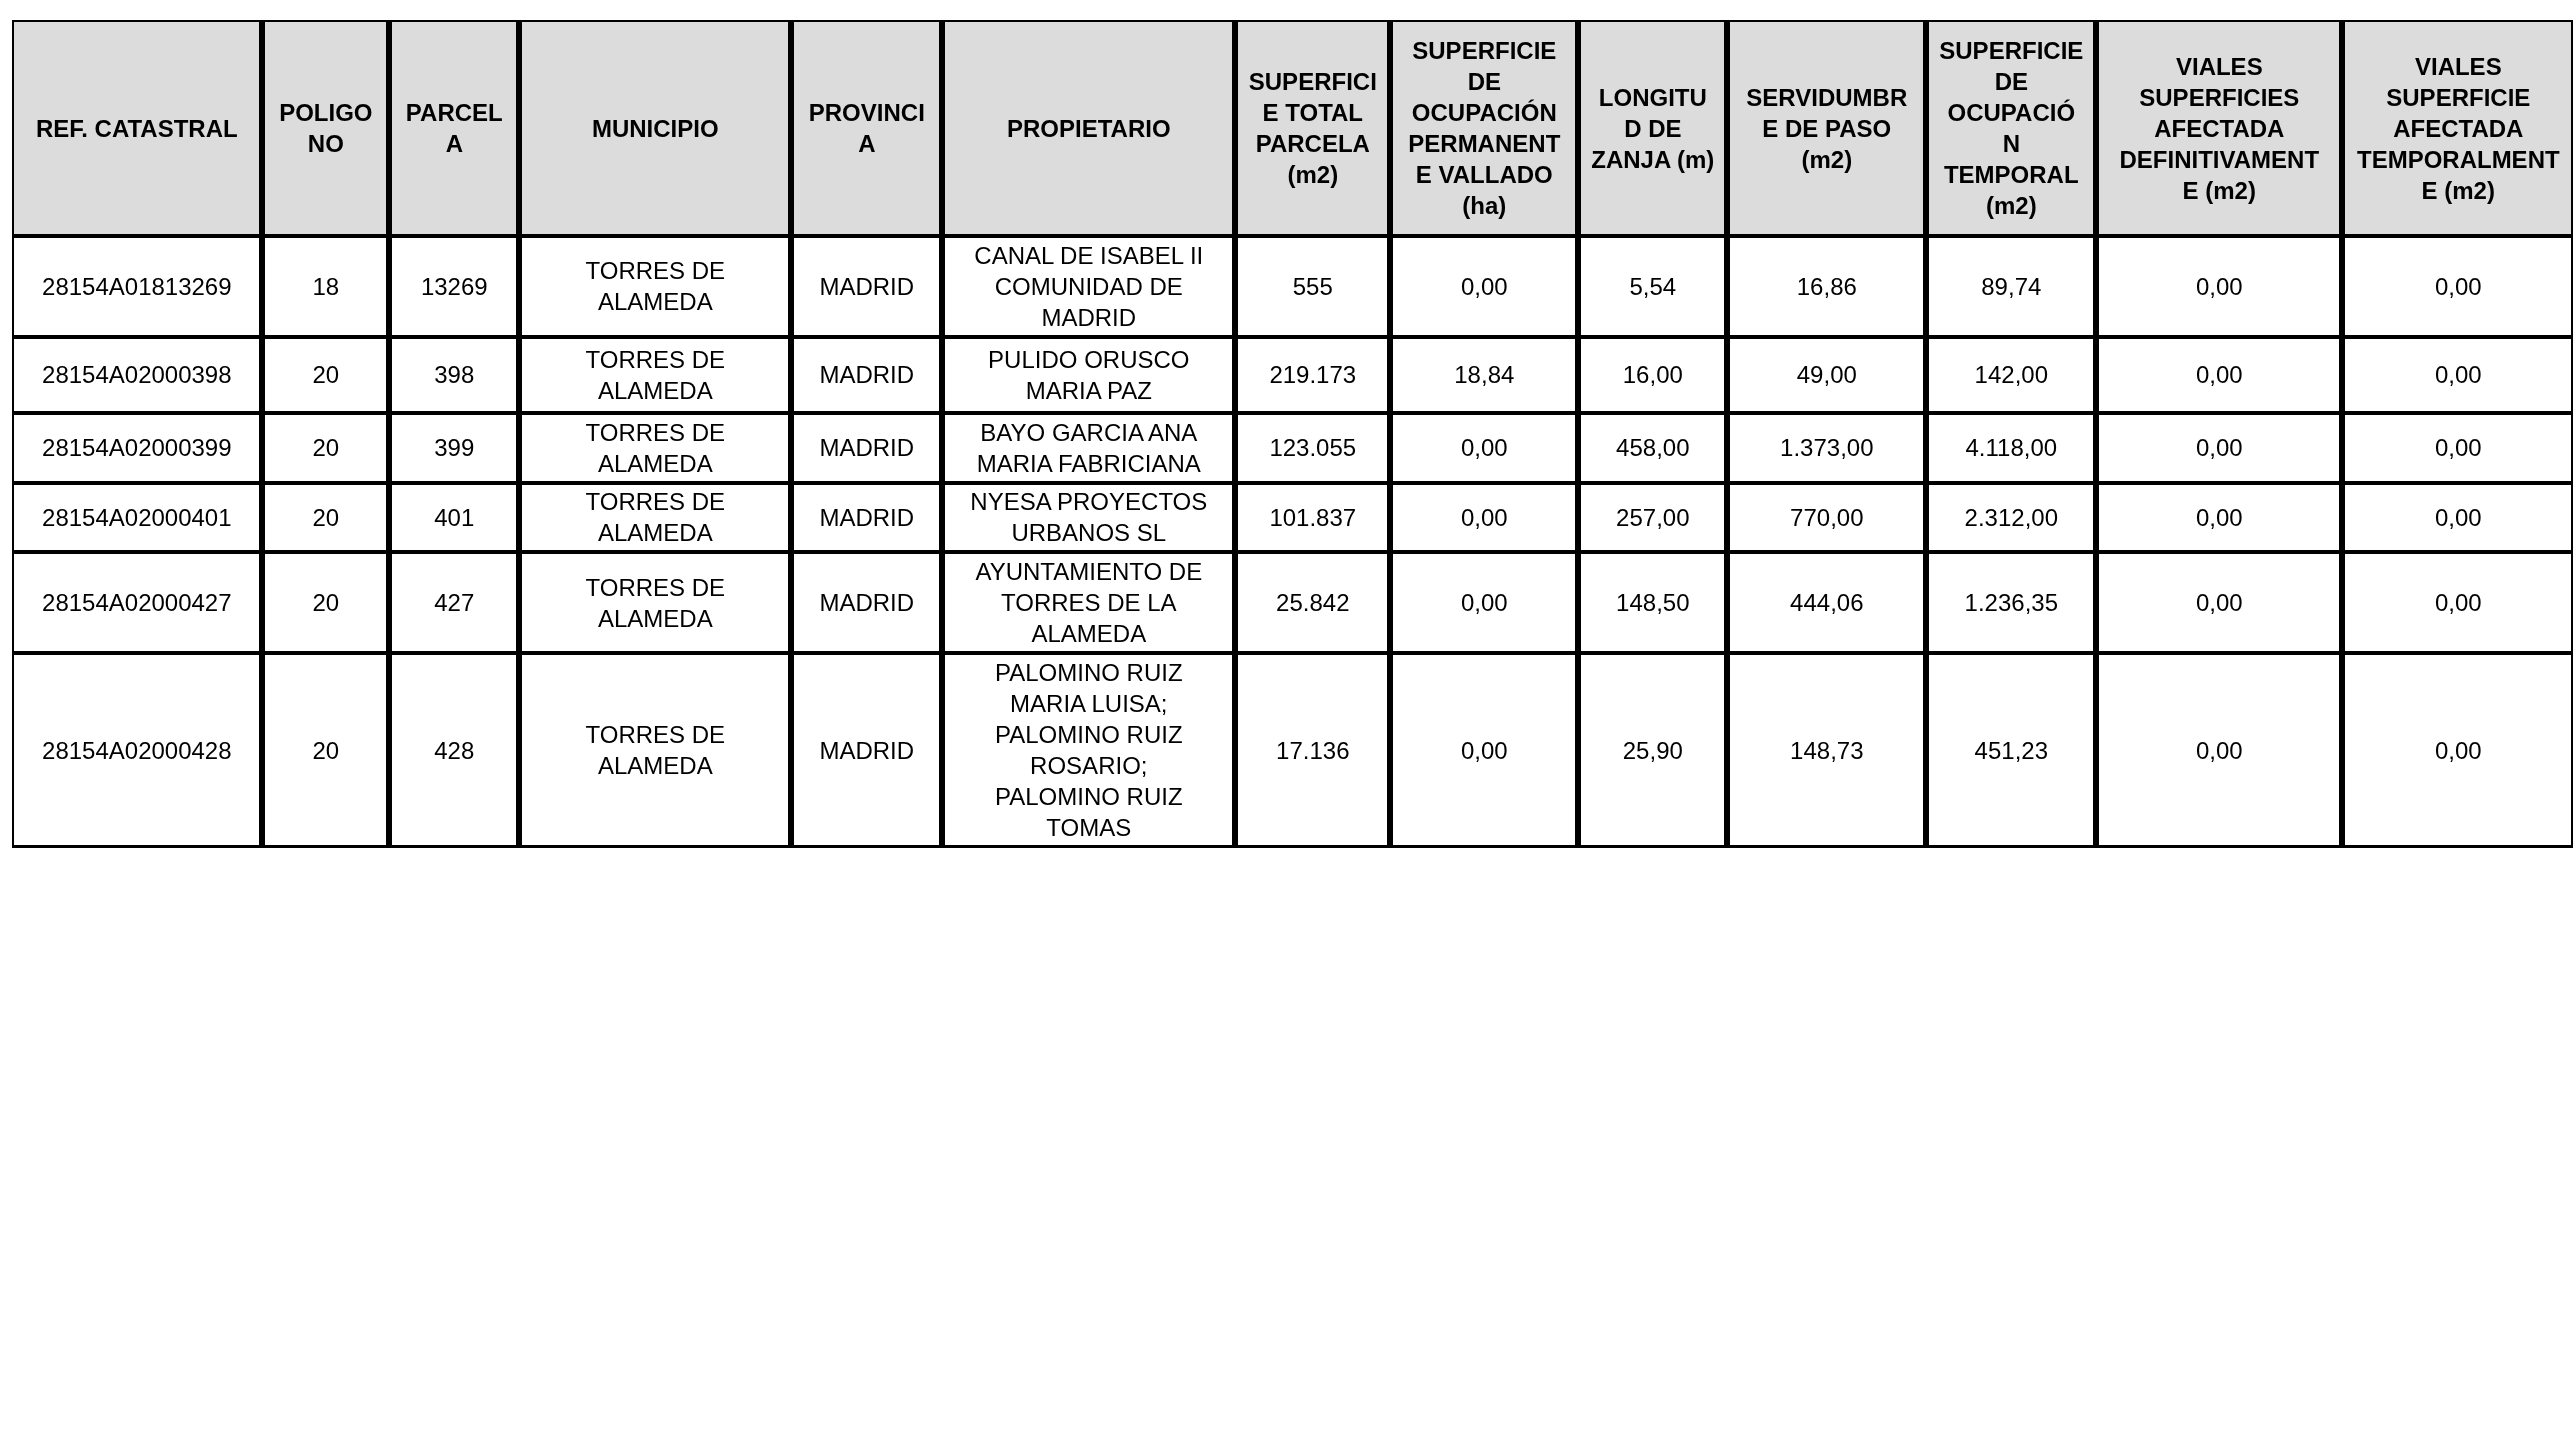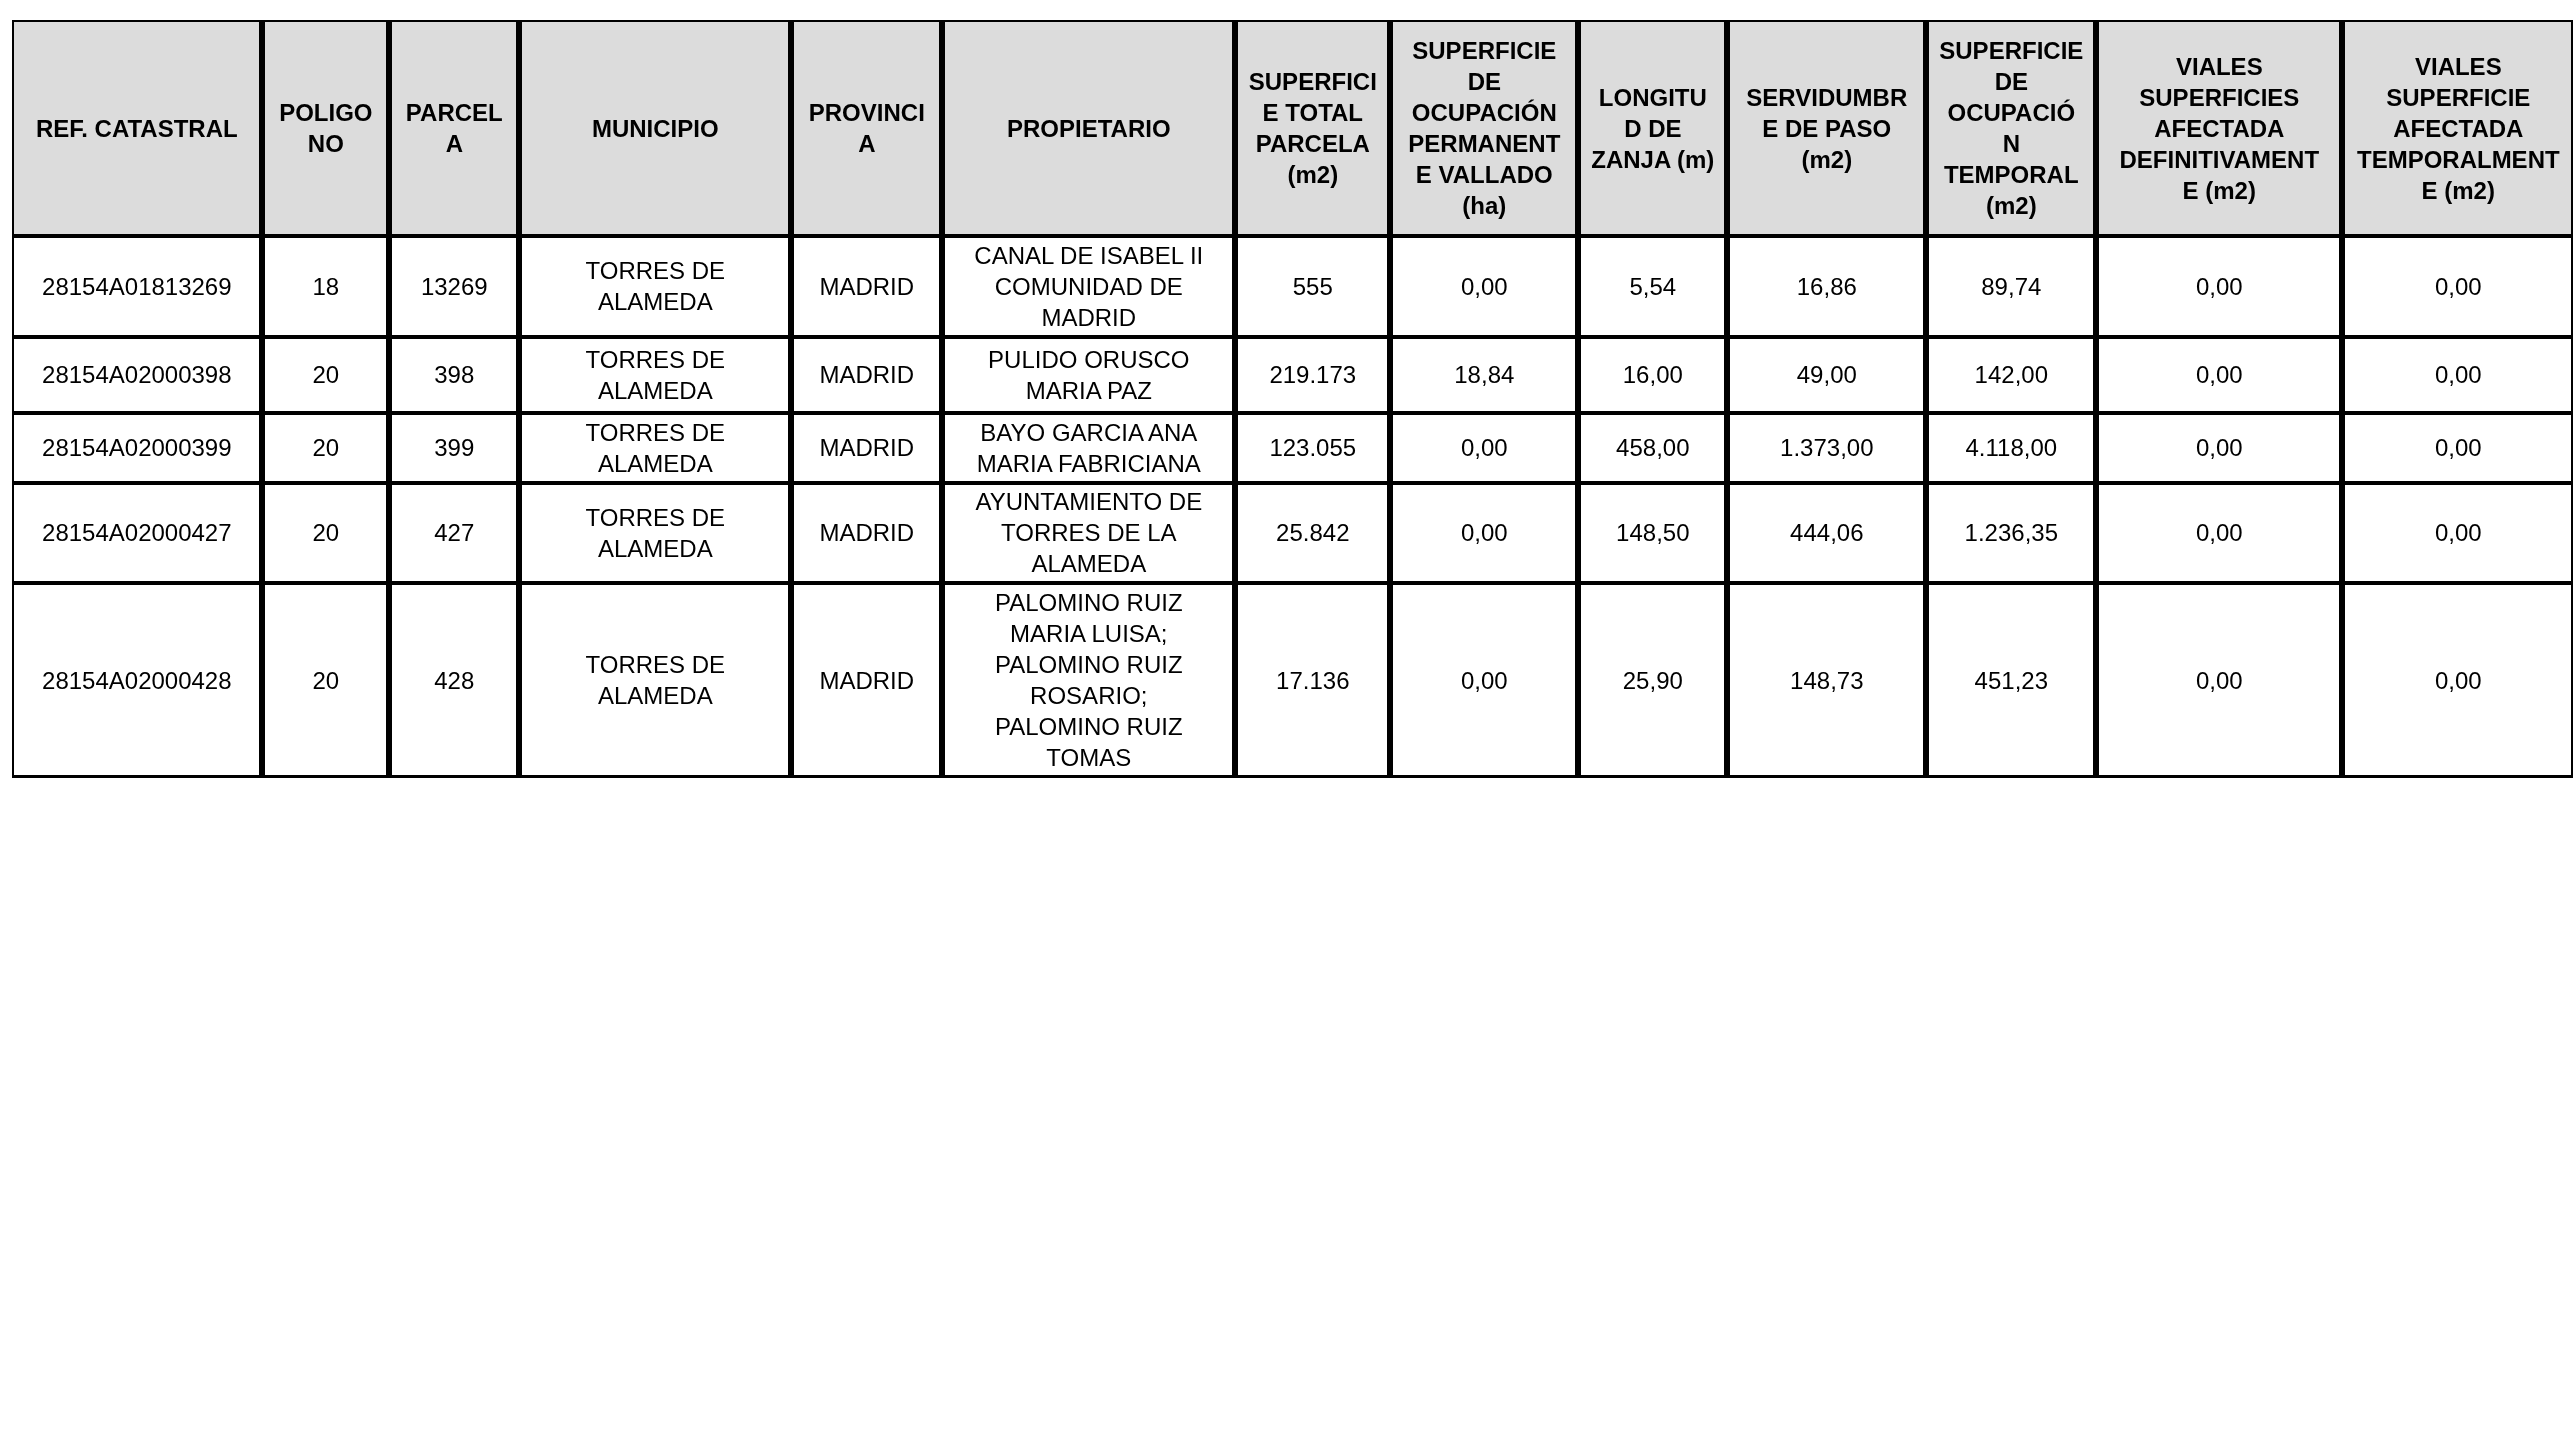--- a/index.html
+++ b/index.html
@@ -183,20 +183,37 @@
 MARIA FABRICIANA</td>
         <td>123.055</td>
         <td>0,00</td>
         <td>458,00</td>
         <td>1.373,00</td>
         <td>4.118,00</td>
         <td>0,00</td>
         <td>0,00</td>
       </tr>
       <tr>
+        <td>28154A02000401</td>
+        <td>20</td>
+        <td>401</td>
+        <td>TORRES DE
+ALAMEDA</td>
+        <td>MADRID</td>
+        <td>NYESA PROYECTOS
+URBANOS SL</td>
+        <td>101.837</td>
+        <td>0,00</td>
+        <td>257,00</td>
+        <td>770,00</td>
+        <td>2.312,00</td>
+        <td>0,00</td>
+        <td>0,00</td>
+      </tr>
+      <tr>
         <td>28154A02000427</td>
         <td>20</td>
         <td>427</td>
         <td>TORRES DE
 ALAMEDA</td>
         <td>MADRID</td>
         <td>AYUNTAMIENTO DE
 TORRES DE LA
 ALAMEDA</td>
         <td>25.842</td>

